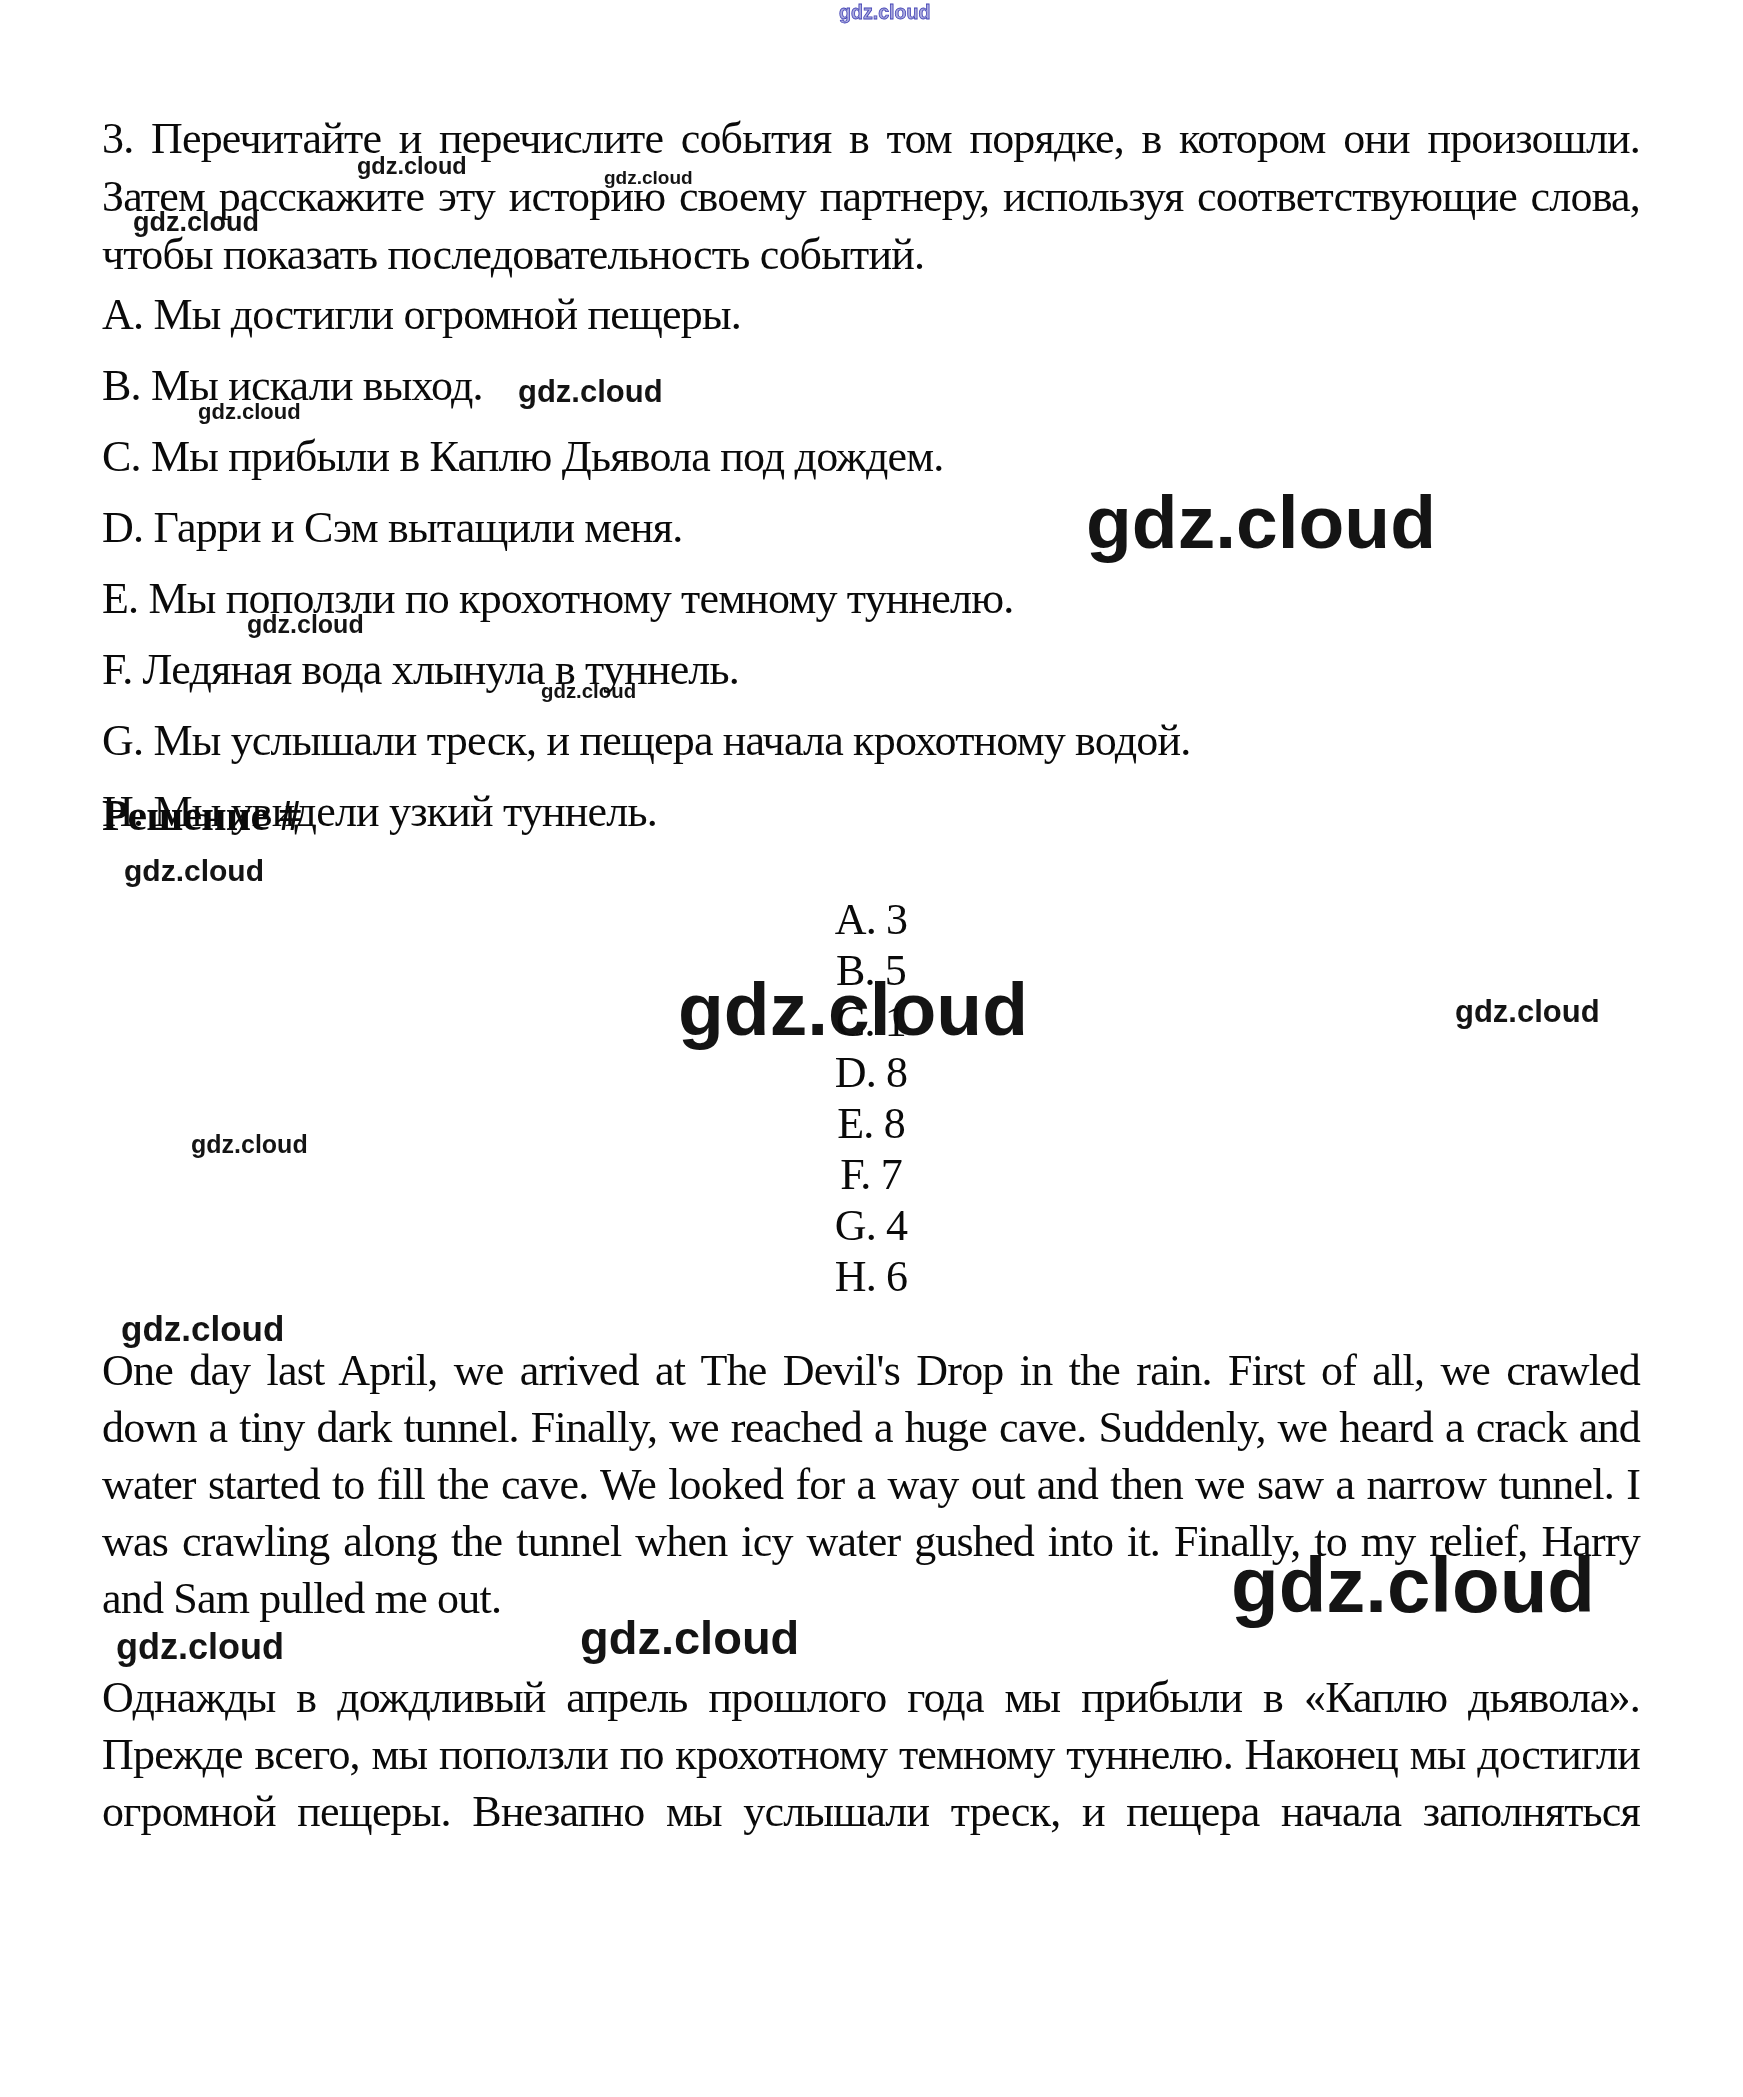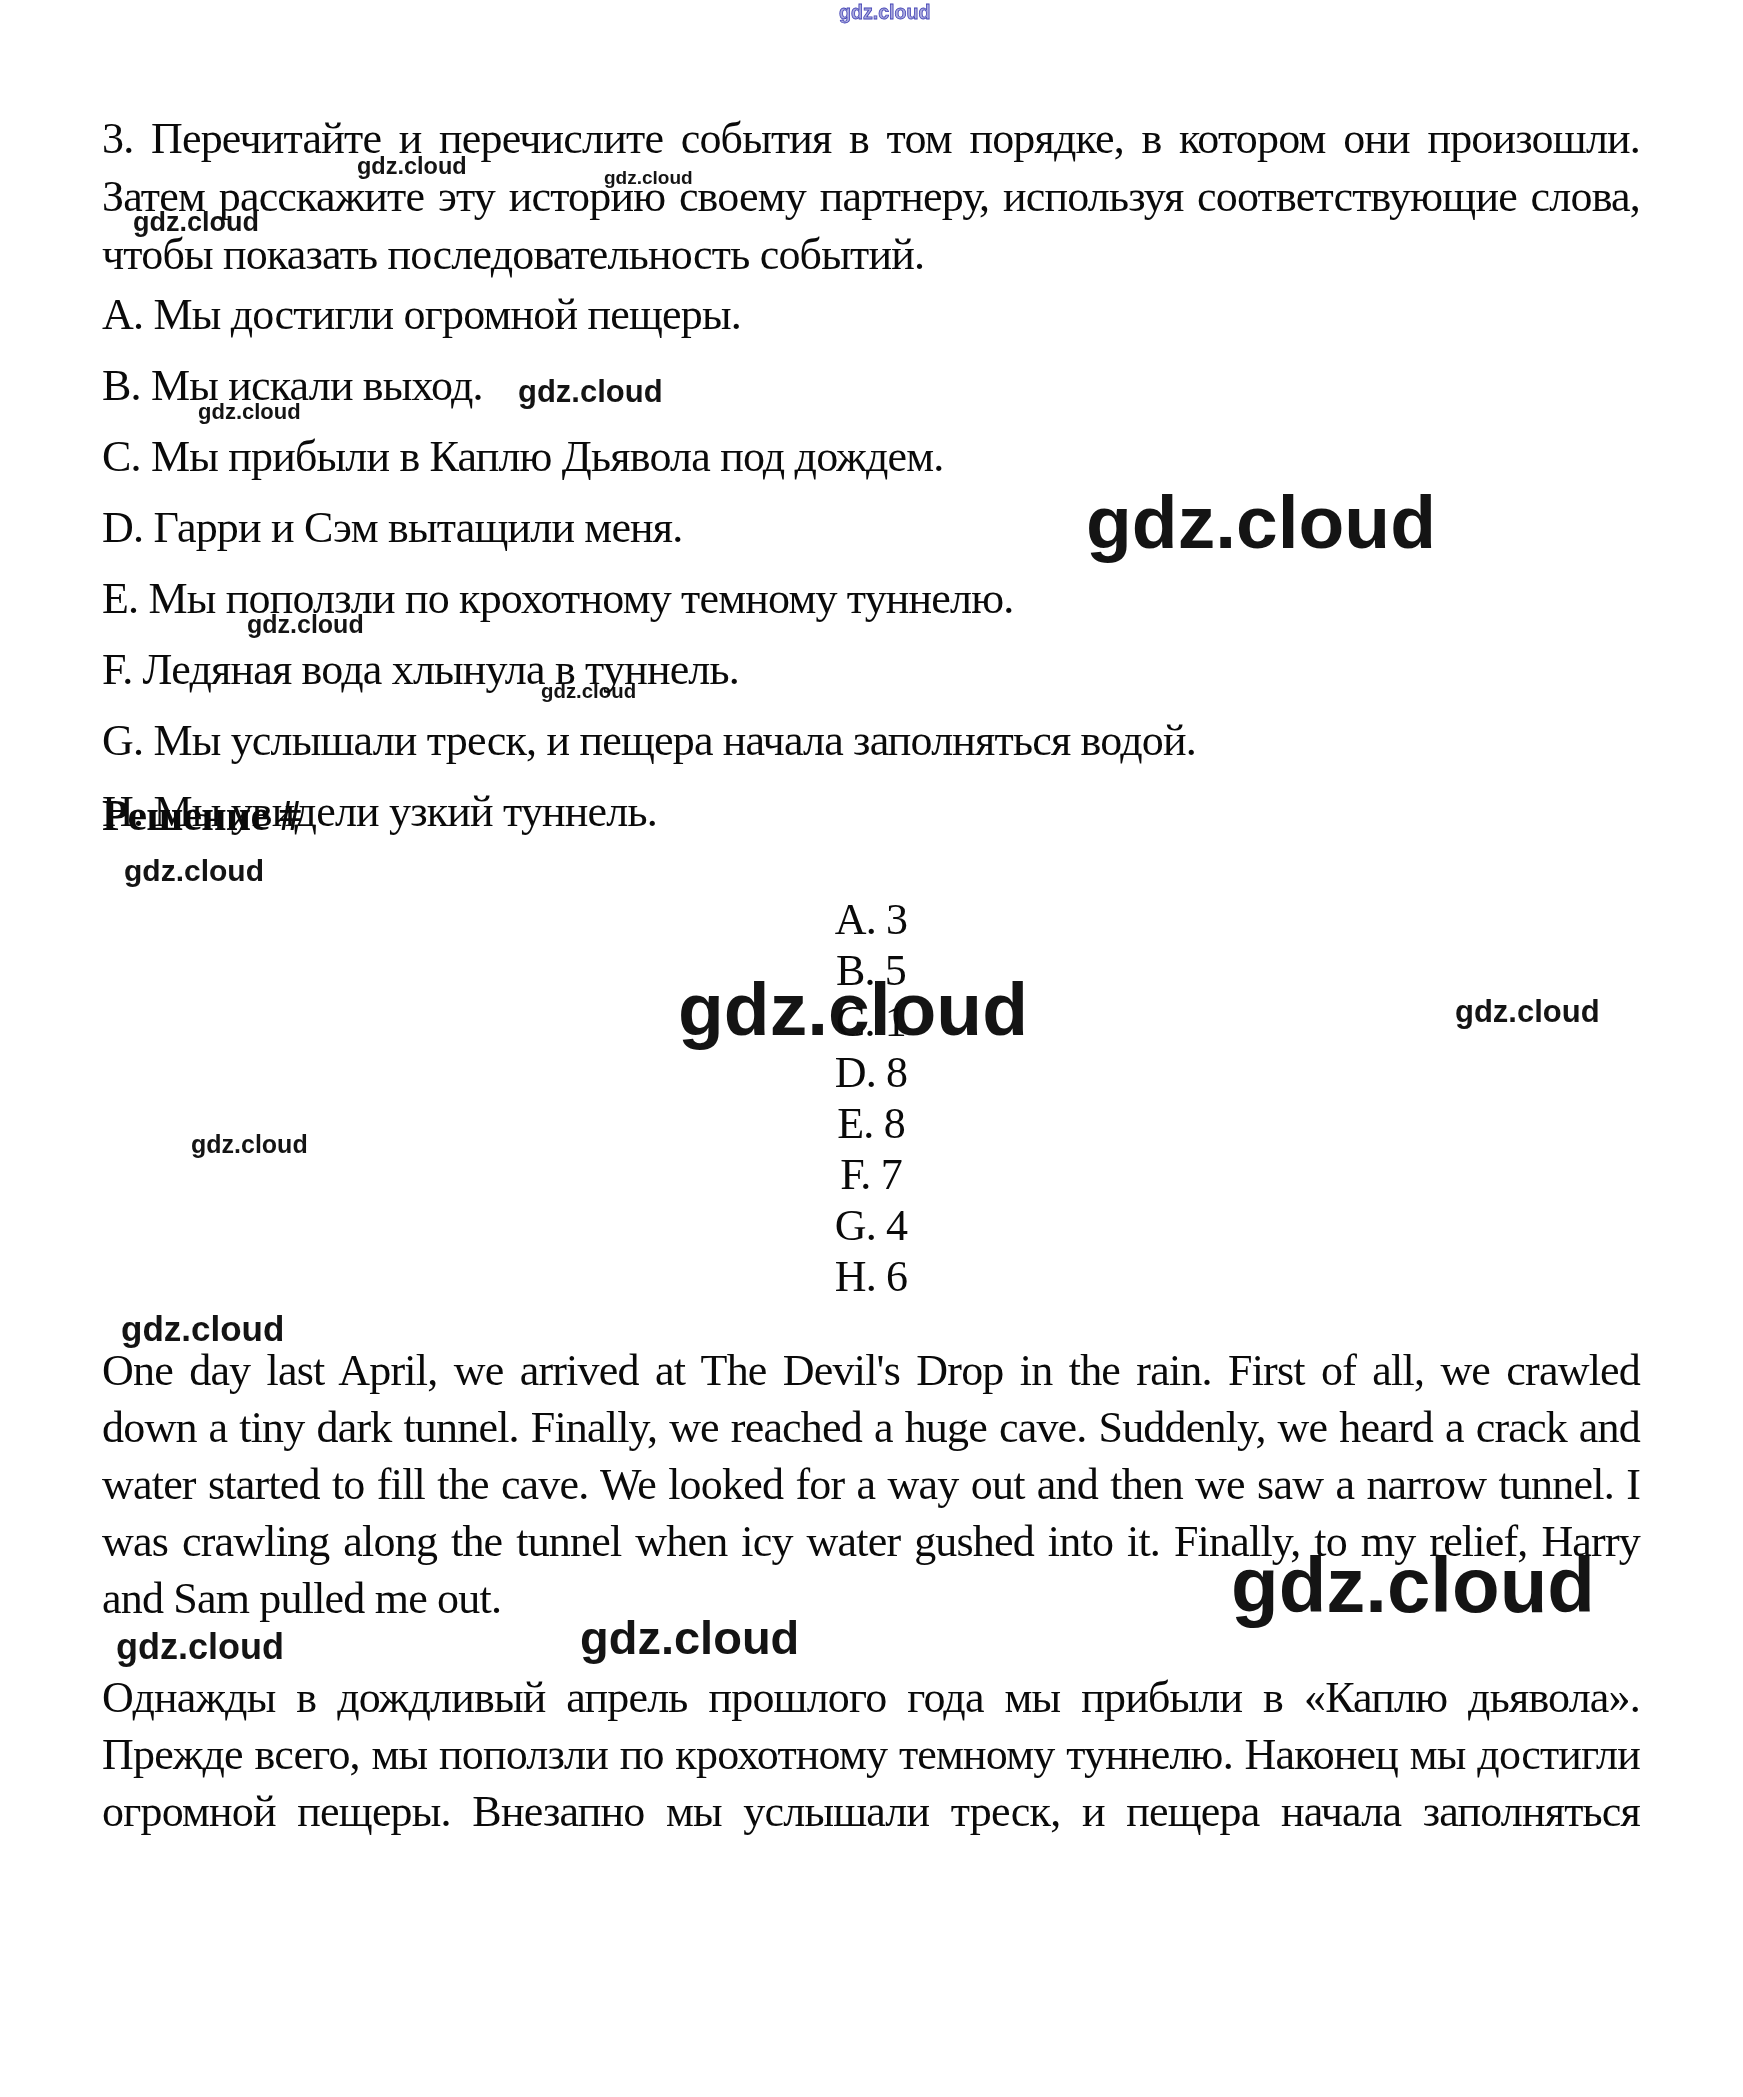--- a/index.html
+++ b/index.html
@@ -93,21 +93,21 @@
 
   <div class="textblock task-para">3. Перечитайте и перечислите события в том порядке, в котором они произошли. Затем расскажите эту историю своему партнеру, используя соответствующие слова, чтобы показать последовательность событий.</div>
 
   <div class="textblock event-list">
     <div class="event-line">A. Мы достигли огромной пещеры.</div>
     <div class="event-line">B. Мы искали выход.</div>
     <div class="event-line">C. Мы прибыли в Каплю Дьявола под дождем.</div>
     <div class="event-line">D. Гарри и Сэм вытащили меня.</div>
     <div class="event-line">E. Мы поползли по крохотному темному туннелю.</div>
     <div class="event-line">F. Ледяная вода хлынула в туннель.</div>
-    <div class="event-line">G. Мы услышали треск, и пещера начала заполняться водой.</div>
+    <div class="event-line">G. Мы услышали треск, и пещера начала крохотному водой.</div>
     <div class="event-line">H. Мы увидели узкий туннель.</div>
   </div>
 
   <h2 class="solution-head">Решение #</h2>
 
   <div class="textblock answer-list">
     <div class="answer-line">A. 3</div>
     <div class="answer-line">B. 5</div>
     <div class="answer-line">C. 1</div>
     <div class="answer-line">D. 8</div>

